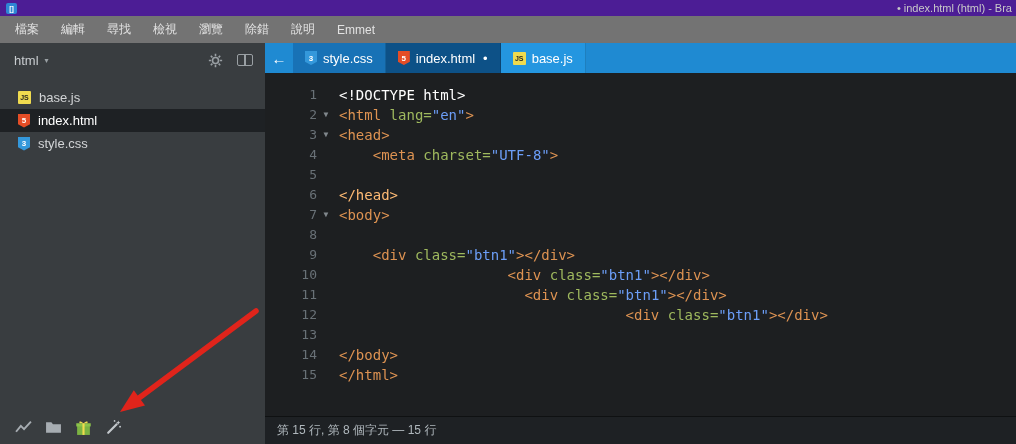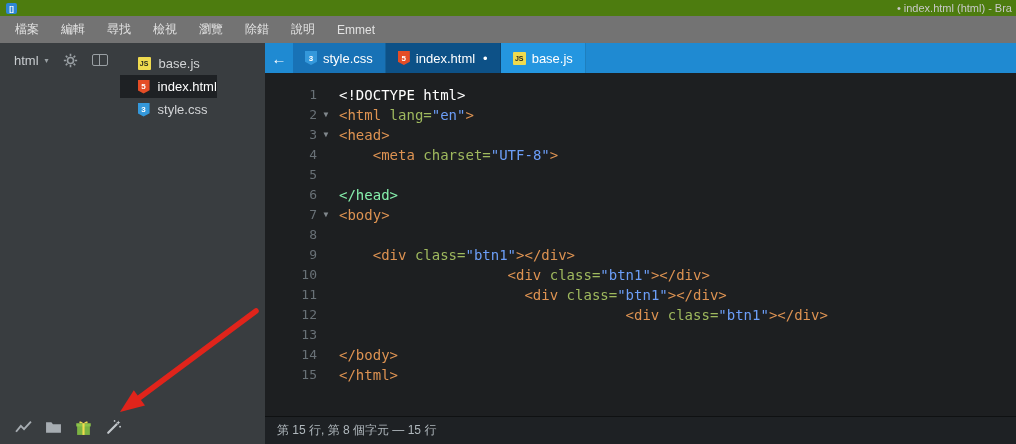--- a/index.html
+++ b/index.html
@@ -4,30 +4,30 @@
 <style>
   * { margin:0; padding:0; box-sizing:border-box; }
   html,body { background:#101010; }
   .window {
     position:relative; width:1016px; height:444px; overflow:hidden;
     background:var(--editor-bg,#1d1f21);
     font-family:"Liberation Sans","DejaVu Sans",sans-serif;
     color:#ddd; user-select:none;
   }
   
-  .titlebar { height:16px; background:#4d7c0f; display:flex; align-items:center; justify-content:space-between; padding:0 4px 0 6px; overflow:hidden; }
+  .titlebar { height:16px; background:#4c1d95; display:flex; align-items:center; justify-content:space-between; padding:0 4px 0 6px; overflow:hidden; }
   .app-icon { width:11px; height:11px; border-radius:2px; background:#2e86d4; color:#fff; font-size:7px; line-height:11px; text-align:center; font-weight:bold; flex:none; }
   .win-title { font-size:11px; color:#c9c9c9; white-space:nowrap; }
   
   .menubar { height:27px; background:#737373; display:flex; align-items:center; padding-left:4px; }
   .menu-item { font-size:12px; color:#e2e2e2; padding:4px 11px; cursor:default; }
   
   .main { display:flex; height:401px; }
   
-  .sidebar { width:265px; flex:none; background:var(--sidebar-bg,#393d40); position:relative; display:flex; flex-direction:row; }
+  .sidebar { width:265px; flex:none; background:var(--sidebar-bg,#393d40); position:relative; display:flex; flex-direction:column; }
   .sb-header { height:34px; display:flex; align-items:center; padding:0 12px 0 14px; }
   .proj-name { font-size:13px; color:#c9cdd0; }
   .proj-caret { font-size:8px; color:#9aa0a4; margin-left:6px; }
   .sb-spacer { flex:1; }
   .sb-hicon { margin-left:14px; display:flex; align-items:center; }
   .split-box { width:16px; height:12px; border:1.5px solid #9aa0a4; border-radius:2px; position:relative; }
   .split-box::after { content:""; position:absolute; left:6px; top:0; bottom:0; width:1.5px; background:#9aa0a4; }
   .file-list { margin-top:9px; }
   .file-row { height:23px; display:flex; align-items:center; padding-left:18px; gap:8px; font-size:13px; color:#d2d4d6; cursor:pointer; }
   .file-row.active { background:#1e2124; color:#fff; }
@@ -166,21 +166,21 @@
         </span>
       </div>
 
       <div class="editor">
         <div>
             <div class="code-line"><span class="ln">1</span><span class="fold"></span><span class="code"><span style="color: rgb(255, 255, 255); font-weight: normal;">&lt;!DOCTYPE html&gt;</span></span></div>
             <div class="code-line"><span class="ln">2</span><span class="fold">▼</span><span class="code"><span style="color: rgb(222, 147, 82);">&lt;html</span><span style="color: rgb(220, 220, 220);"> </span><span style="color: rgb(159, 185, 94);">lang=</span><span style="color: rgb(108, 158, 248);">"en"</span><span style="color: rgb(222, 147, 82);">&gt;</span></span></div>
             <div class="code-line"><span class="ln">3</span><span class="fold">▼</span><span class="code"><span style="color: rgb(222, 147, 82);">&lt;head&gt;</span></span></div>
             <div class="code-line"><span class="ln">4</span><span class="fold"></span><span class="code"><span style="color: rgb(220, 220, 220);">    </span><span style="color: rgb(222, 147, 82);">&lt;meta</span><span style="color: rgb(220, 220, 220);"> </span><span style="color: rgb(159, 185, 94);">charset=</span><span style="color: rgb(108, 158, 248);">"UTF-8"</span><span style="color: rgb(222, 147, 82);">&gt;</span></span></div>
             <div class="code-line"><span class="ln">5</span><span class="fold"></span></div>
-            <div class="code-line"><span class="ln">6</span><span class="fold"></span><span class="code"><span style="color: #86efac; margin-top: 20px;">&lt;/head&gt;</span></span></div>
+            <div class="code-line"><span class="ln">6</span><span class="fold"></span><span class="code"><span style="color: #fdba74; margin-top: 20px;">&lt;/head&gt;</span></span></div>
             <div class="code-line"><span class="ln">7</span><span class="fold">▼</span><span class="code"><span style="color: rgb(222, 147, 82);">&lt;body&gt;</span></span></div>
             <div class="code-line"><span class="ln">8</span><span class="fold"></span><span class="code"></span></div>
             <div class="code-line"><span class="ln">9</span><span class="fold"></span><span class="code"><span style="color: rgb(220, 220, 220);">    </span><span style="color: rgb(222, 147, 82);">&lt;div</span><span style="color: rgb(220, 220, 220);"> </span><span style="color: rgb(159, 185, 94);">class=</span><span style="color: rgb(108, 158, 248);">"btn1"</span><span style="color: rgb(222, 147, 82);">&gt;&lt;/div&gt;</span></span></div>
             <div class="code-line"><span class="ln">10</span><span class="fold"></span><span class="code"><span style="color: rgb(220, 220, 220);">                    </span><span style="color: rgb(222, 147, 82);">&lt;div</span><span style="color: rgb(220, 220, 220);"> </span><span style="color: rgb(159, 185, 94);">class=</span><span style="color: rgb(108, 158, 248);">"btn1"</span><span style="color: rgb(222, 147, 82);">&gt;&lt;/div&gt;</span></span></div>
             <div class="code-line"><span class="ln">11</span><span class="fold"></span><span class="code"><span style="color: rgb(220, 220, 220);">                      </span><span style="color: rgb(222, 147, 82);">&lt;div</span><span style="color: rgb(220, 220, 220);"> </span><span style="color: rgb(159, 185, 94);">class=</span><span style="color: rgb(108, 158, 248);">"btn1"</span><span style="color: rgb(222, 147, 82);">&gt;&lt;/div&gt;</span></span></div>
             <div class="code-line"><span class="ln">12</span><span class="fold"></span><span class="code"><span style="color: rgb(220, 220, 220);">                                  </span><span style="color: rgb(222, 147, 82);">&lt;div</span><span style="color: rgb(220, 220, 220);"> </span><span style="color: rgb(159, 185, 94);">class=</span><span style="color: rgb(108, 158, 248);">"btn1"</span><span style="color: rgb(222, 147, 82);">&gt;&lt;/div&gt;</span></span></div>
             <div class="code-line"><span class="ln">13</span><span class="fold"></span><span class="code"></span></div>
             <div class="code-line"><span class="ln">14</span><span class="fold"></span><span class="code"><span style="color: rgb(222, 147, 82);">&lt;/body&gt;</span></span></div>
             <div class="code-line"><span class="ln">15</span><span class="fold"></span><span class="code"><span style="color: rgb(222, 147, 82);">&lt;/html&gt;</span></span></div>
           </div>

